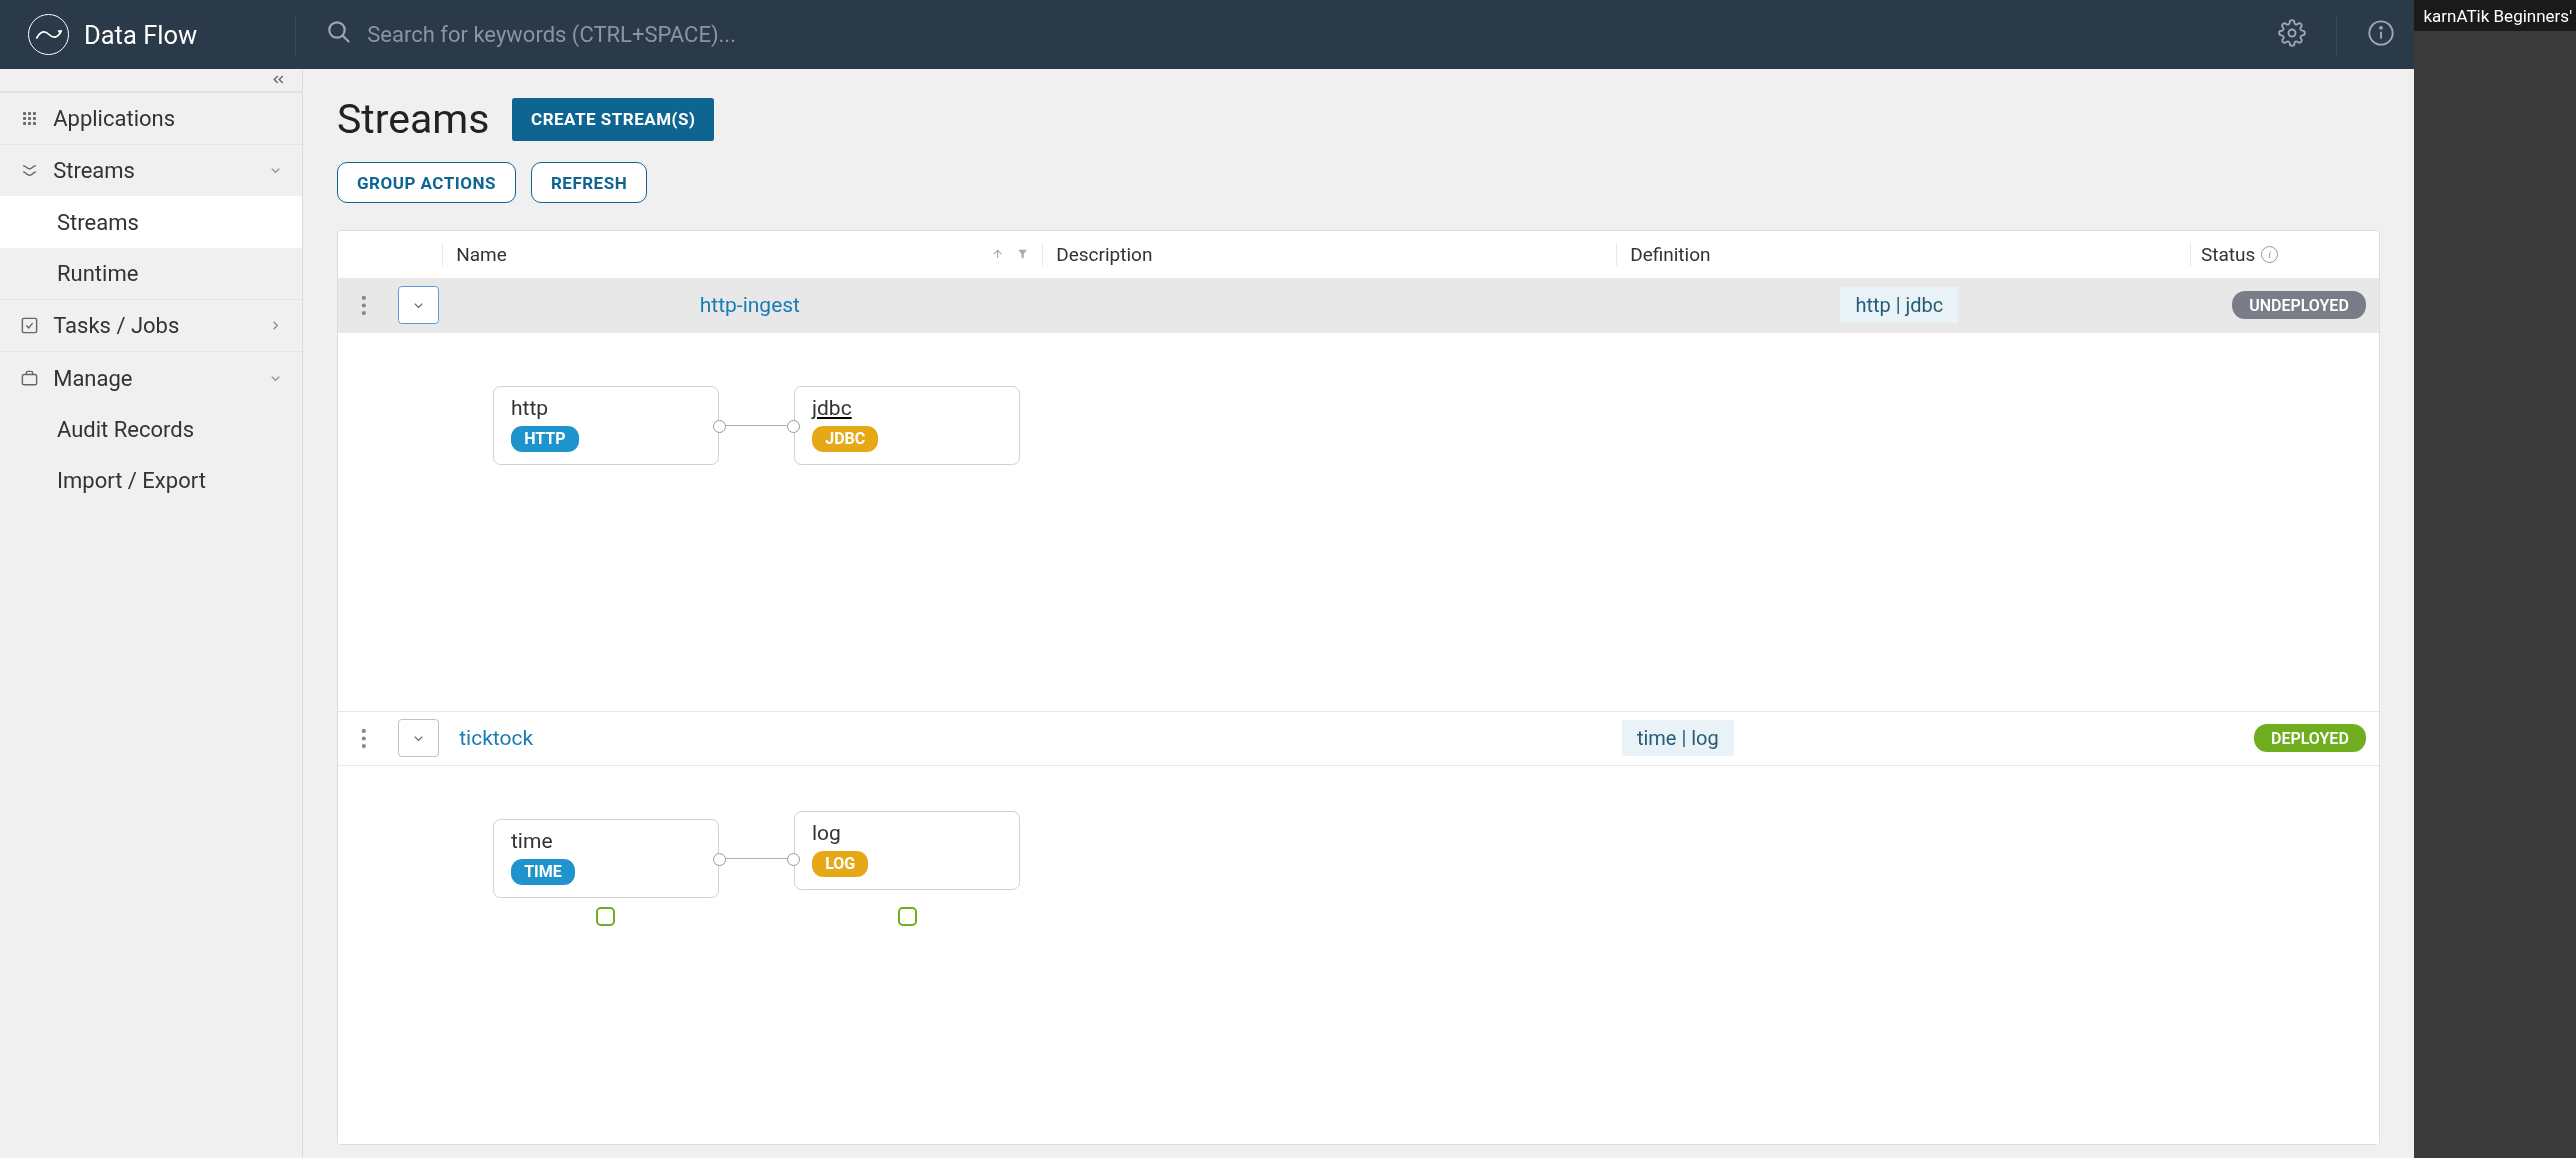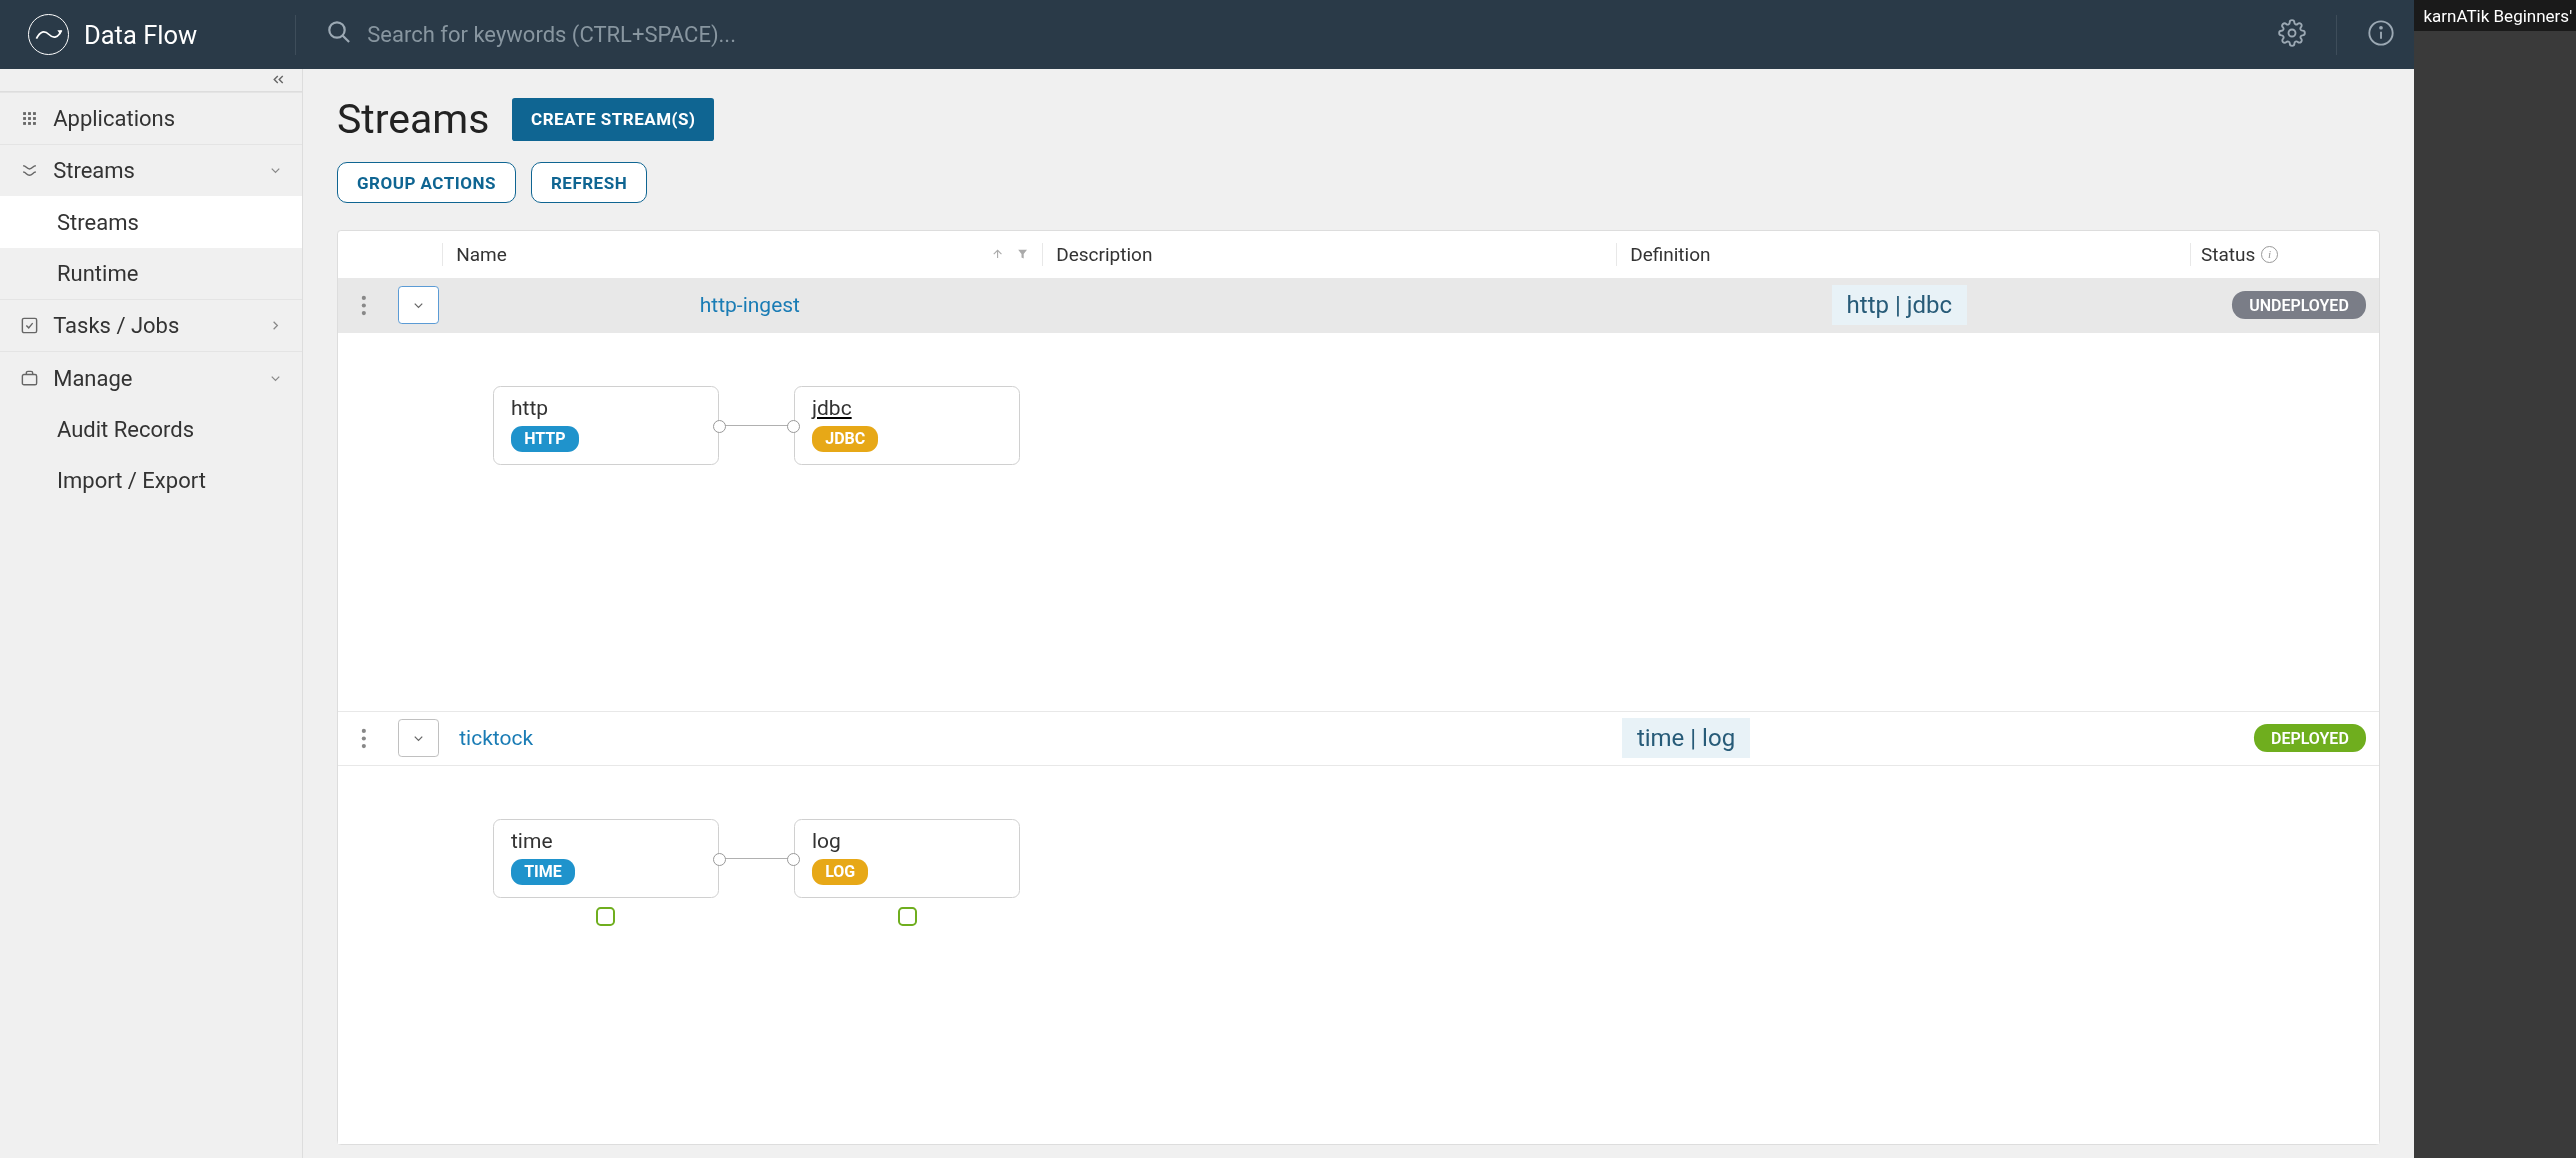--- a/index.html
+++ b/index.html
@@ -53,21 +53,21 @@
     
     .stream-row { border-top: 0.9px solid #e8e8e8; }
     .stream-summary { display: flex; align-items: center; height: 53px; cursor: pointer; }
     .row-dots-btn { width: 52px; display: flex; justify-content: center; }
     .row-expand-btn { width: 41px; height: 38px; border: 0.9px solid #c0c0c0; border-radius: 3.8px; display: flex; align-items: center; justify-content: center; background: #fff; margin: 0 7.5px; }
     .row-expand-btn.selected { border-color: #5b9bd5; }
     .row-name { flex: 2.2; padding: 0 13.2px; color: #1a7cb5; font-size: 21px; }
     .row-desc { flex: 2.1; }
     .row-def { flex: 2.1; padding: 0 13.2px; }
     .row-status { width: 189px; padding: 0 13.2px; display: flex; justify-content: flex-end; }
-    .def-chip { display: inline-block; background: #e8f2f7; color: #275b78; padding: 5.7px 15px; font-size: 24px; }
+    .def-chip { display: inline-block; background: #e8f2f7; color: #275b78; padding: 5.7px 15px; font-size: 20px; }
     .status-pill { font-size: 16px; font-weight: 600; padding: 4.7px 17px; border-radius: 13.2px; color: #fff; }
     .status-undeployed { background: #7a7d87; }
     .status-deployed { background: #6fae1e; }
     
     .stream-detail { border-top: 0.9px solid #e8e8e8; height: 379px; position: relative; background: #fff; }
     .graph-node { position: absolute; width: 226px; height: 79px; background: #fff; border: 1.4px solid #d0d0d0; border-radius: 7.5px; padding: 9.4px 17px; }
     .graph-node .nname { font-size: 21px; color: #333; margin-bottom: 5.7px; }
     .graph-node .ntype { display: inline-block; padding: 3.8px 13.2px; font-size: 16px; font-weight: 700; color: #fff; border-radius: 11.3px; }
     .ntype.blue { background: #1f93cc; }
     .ntype.yellow { background: #e7a817; }
@@ -265,21 +265,21 @@
     <div class="row-name">ticktock</div>
     <div class="row-desc"></div>
     <div class="row-def"><span class="def-chip">time | log</span></div>
     <div class="row-status">
                   <span class="status-pill status-deployed">DEPLOYED</span>
                 </div>
   </div>
               <div class="stream-detail">
                 <div class="graph-node" style="left: 155px; top: 53px;"><div class="nname">time</div><span class="ntype blue">TIME</span></div>
                 <div class="status-dot" style="left: 258px; top: 141px;"></div>
-                <div class="graph-node" style="left: 456px; top: 53px;"><div class="nname">log</div><span class="ntype yellow">LOG</span></div>
+                <div class="graph-node" style="left: 456px; top: 45px;"><div class="nname">log</div><span class="ntype yellow">LOG</span></div>
                 <div class="status-dot" style="left: 560px; top: 141px;"></div>
                 <div class="connector" style="left: 381px; top: 92px; width: 75px;"></div>
                 <div class="port" style="left: 375px; top: 87px;"></div>
                 <div class="port" style="left: 449px; top: 87px;"></div>
               </div>
             </div>
           </div>
       </div>
     </div>
   </div>

